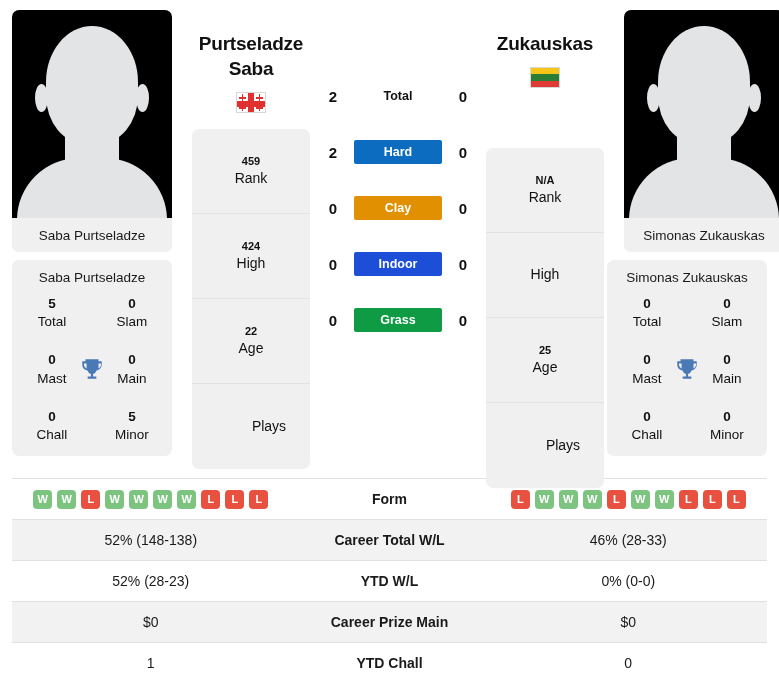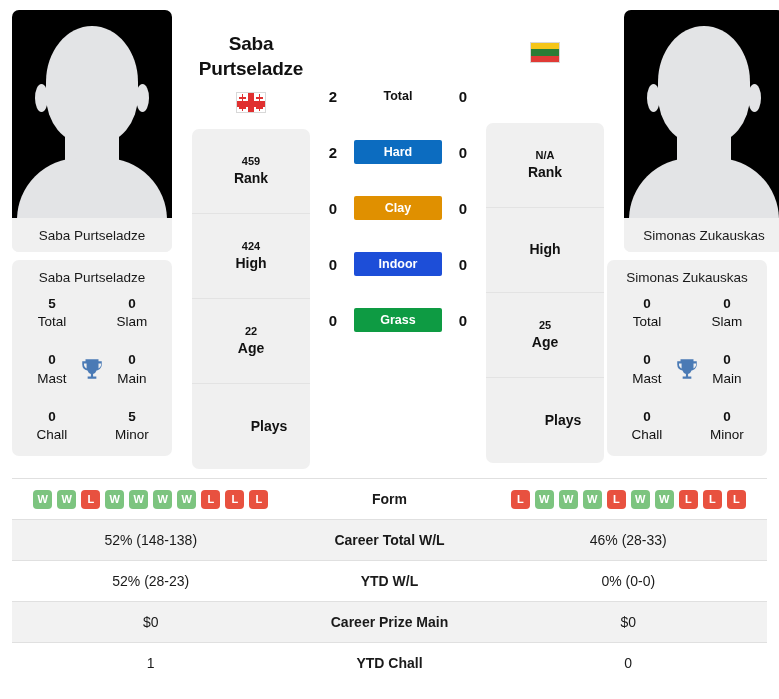--- a/index.html
+++ b/index.html
@@ -173,21 +173,21 @@
   .rank-cell {
     height: 85px;
     display: flex;
     flex-direction: column;
     align-items: center;
     justify-content: center;
     border-bottom: 1px solid #e3e3e3;
   }
   .rank-cell:last-child { border-bottom: none; padding-left: 36px; }
   .rank-cell .v { font-size: 11px; font-weight: bold; line-height: 1.4; }
-  .rank-cell .k { font-size: 14px; line-height: 1.4; font-weight: bold; }
+  .rank-cell .k { font-size: 14px; line-height: 1.4; }
 
   
   .surfaces {
     flex: 1 1 auto;
     display: flex;
     flex-direction: column;
     padding-top: 58px;
   }
   .srow {
     display: flex;
@@ -262,22 +262,22 @@
         <div class="silhouette-ear-l"></div>
         <div class="silhouette-ear-r"></div>
         <div class="silhouette-neck"></div>
         <div class="silhouette-body"></div>
       </div>
       <div class="photo-name">Saba Purtseladze</div>
     </div>
 
     <div class="inner-col">
       <div class="pname">
+        <div>Purtseladze</div>
         <div>Saba</div>
-        <div>Purtseladze</div>
       </div>
       <div class="flag flag-ge">
         <div class="cross-v"></div>
         <div class="cross-h"></div>
         <div class="mini m1"></div>
         <div class="mini m2"></div>
         <div class="mini m3"></div>
         <div class="mini m4"></div>
       </div>
       <div class="ranks-card">
@@ -323,20 +323,21 @@
       </div>
       <div class="srow">
         <div class="snum">0</div>
         <div class="slabel chip" style="background:#0e9b43">Grass</div>
         <div class="snum">0</div>
       </div>
     </div>
 
     <div class="inner-col right">
       <div class="pname">
+        <div>Zukauskas</div>
       </div>
       <div class="flag flag-lt">
         <div class="s s1"></div>
         <div class="s s2"></div>
         <div class="s s3"></div>
       </div>
       <div class="ranks-card right-pad">
         <div class="rank-cell">
           <div class="v">N/A</div>
           <div class="k">Rank</div>

